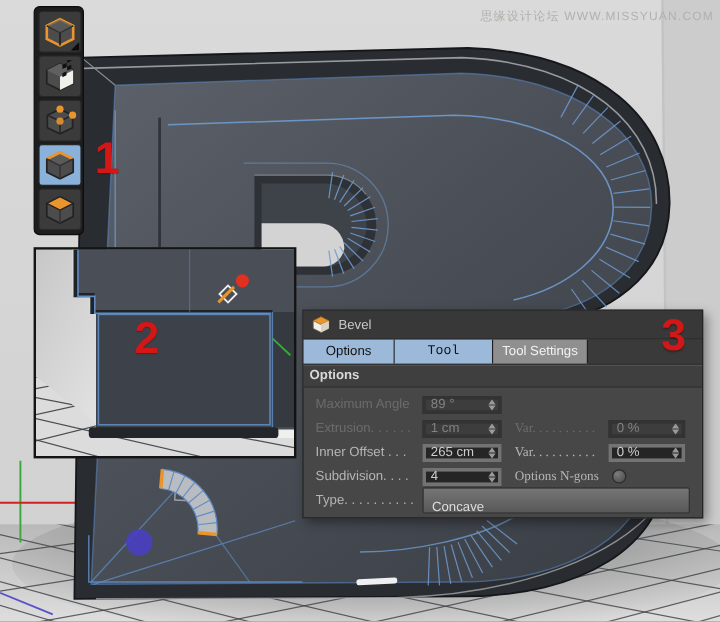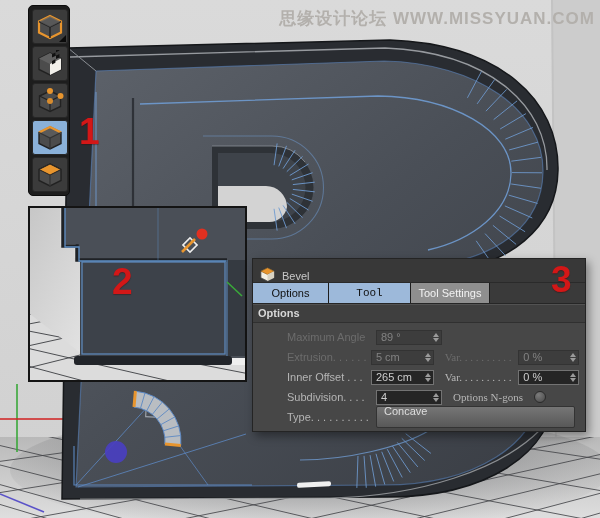--- a/index.html
+++ b/index.html
@@ -2,21 +2,21 @@
 <html><head>
 <meta charset="utf-8">
 <style>
   html,body{margin:0;padding:0;background:#888;}
   .stage{position:relative;width:600px;height:518px;overflow:hidden;
          font-family:"Liberation Sans",sans-serif;background:#d9d9d9;}
   .stage svg{display:block;}
   #viewport{position:absolute;left:0;top:0;}
 
   
-  .watermark{position:absolute;top:7px;right:5px;font-size:17px;font-weight:bold;
+  .watermark{position:absolute;top:7px;right:5px;font-size:10px;font-weight:normal;
              color:#b3b0ac;letter-spacing:1px;white-space:nowrap;}
 
   
   .rednum{position:absolute;font-size:37px;font-weight:bold;color:#d31717;
           line-height:1;text-shadow:0 1px 1px rgba(60,0,0,.35);}
   #num1{left:79px;top:113px;}
   #num2{left:112px;top:263px;}
   #num3{left:551px;top:261px;}
 
   
@@ -33,50 +33,50 @@
   
   .inset{position:absolute;left:28px;top:206px;width:215px;height:172px;
          border:2px solid #141414;box-sizing:content-box;
          background:linear-gradient(115deg,#c7c7c7,#efefef 60%);}
 
   
   .dialog{position:absolute;left:252px;top:258px;width:334px;height:174px;
           background:#474747;border:1px solid #242424;box-sizing:border-box;
           box-shadow:3px 4px 9px rgba(0,0,0,.4);font-size:11px;color:#b5b5b5;}
   .titlebar{height:23px;background:#383838;border-bottom:1px solid #2a2a2a;
-            display:flex;align-items:flex-end;gap:7px;padding:0 7px;color:#c8c8c8;}
+            display:flex;align-items:center;gap:7px;padding:0 7px;color:#c8c8c8;}
   .tabs{display:flex;height:20px;background:#3a3a3a;border-bottom:1px solid #262626;}
   .tab{display:flex;align-items:center;justify-content:center;
        background:#9db9da;color:#111;border-right:1px solid #1e1e1e;}
   .tab.t0{width:75px;} .tab.t1{width:81px;font-family:Liberation Mono, monospace;}
   .tab.inactive{background:#8f8f8f;color:#f2f2f2;width:78px;}
   .tabspacer{flex:1;background:#3a3a3a;}
   .section{height:17px;line-height:17px;background:#3f3f3f;color:#d8d8d8;
            font-weight:bold;padding-left:5px;border-top:1px solid #525252;
            border-bottom:1px solid #303030;}
   .dlgbody{padding:4px 6px 0 10px;}
-  .row{display:flex;align-items:center;height:20px;margin-left:24px;}
+  .row{display:flex;align-items:center;height:20px;}
   .lbl{width:89px;white-space:nowrap;overflow:hidden;color:#b5b5b5;}
   .lbl.dis{color:#6c6c6c;}
   .field{width:66px;height:15px;box-sizing:border-box;background:#252525;
-         border:1px solid #737373;color:#cdcdcd;display:flex;align-items:center;
+         border:3px solid #737373;color:#cdcdcd;display:flex;align-items:center;
          padding:0 2px 0 4px;}
   .field.dis{background:#3d3d3d;border-color:#333;color:#828282;}
   .spin{margin-left:auto;display:flex;flex-direction:column;gap:1px;align-items:center;}
   .spin .up{width:0;height:0;border-left:3px solid transparent;border-right:3px solid transparent;border-bottom:4px solid #9a9a9a;}
   .spin .dn{width:0;height:0;border-left:3px solid transparent;border-right:3px solid transparent;border-top:4px solid #9a9a9a;}
   .vlbl{margin-left:11px;width:78px;white-space:nowrap;overflow:hidden;font-family:Liberation Serif, serif;}
   .vlbl.dis{color:#6c6c6c;}
   .vfield{width:64px;}
   .knob{width:12px;height:12px;border-radius:50%;margin-left:3px;
         background:radial-gradient(circle at 35% 30%,#7c7c7c,#474747);
         border:1px solid #2b2b2b;box-sizing:border-box;}
   .dropdown{flex:1;height:16px;box-sizing:border-box;margin-right:4px;
             background:linear-gradient(#767676,#585858);border:1px solid #333;
-            border-radius:2px;color:#dedede;display:flex;align-items:flex-end;
+            border-radius:2px;color:#dedede;display:flex;align-items:flex-start;
             padding:10px 7px;}
 </style>
 </head>
 <body>
 
 <div class="stage">
 
   <svg id="viewport" width="600" height="518" viewBox="0 0 600 518">
     <defs>
       <linearGradient id="wallGrad" x1="0" y1="0" x2="0" y2="1">
@@ -380,21 +380,21 @@
           <span class="spin">
               <i class="up"></i>
               <i class="dn"></i>
             </span>
         </div>
       </div>
 
       <div class="row">
         <span class="lbl dis">Extrusion. . . . . .</span>
         <div class="field dis">
-          <span>5 cm</span>
+          <span>1 cm</span>
           <span class="spin">
               <i class="up"></i>
               <i class="dn"></i>
             </span>
         </div>
         <span class="vlbl dis">Var. . . . . . . . . .</span>
         <div class="field dis vfield">
           <span>0 %</span>
           <span class="spin">
               <i class="up"></i>

